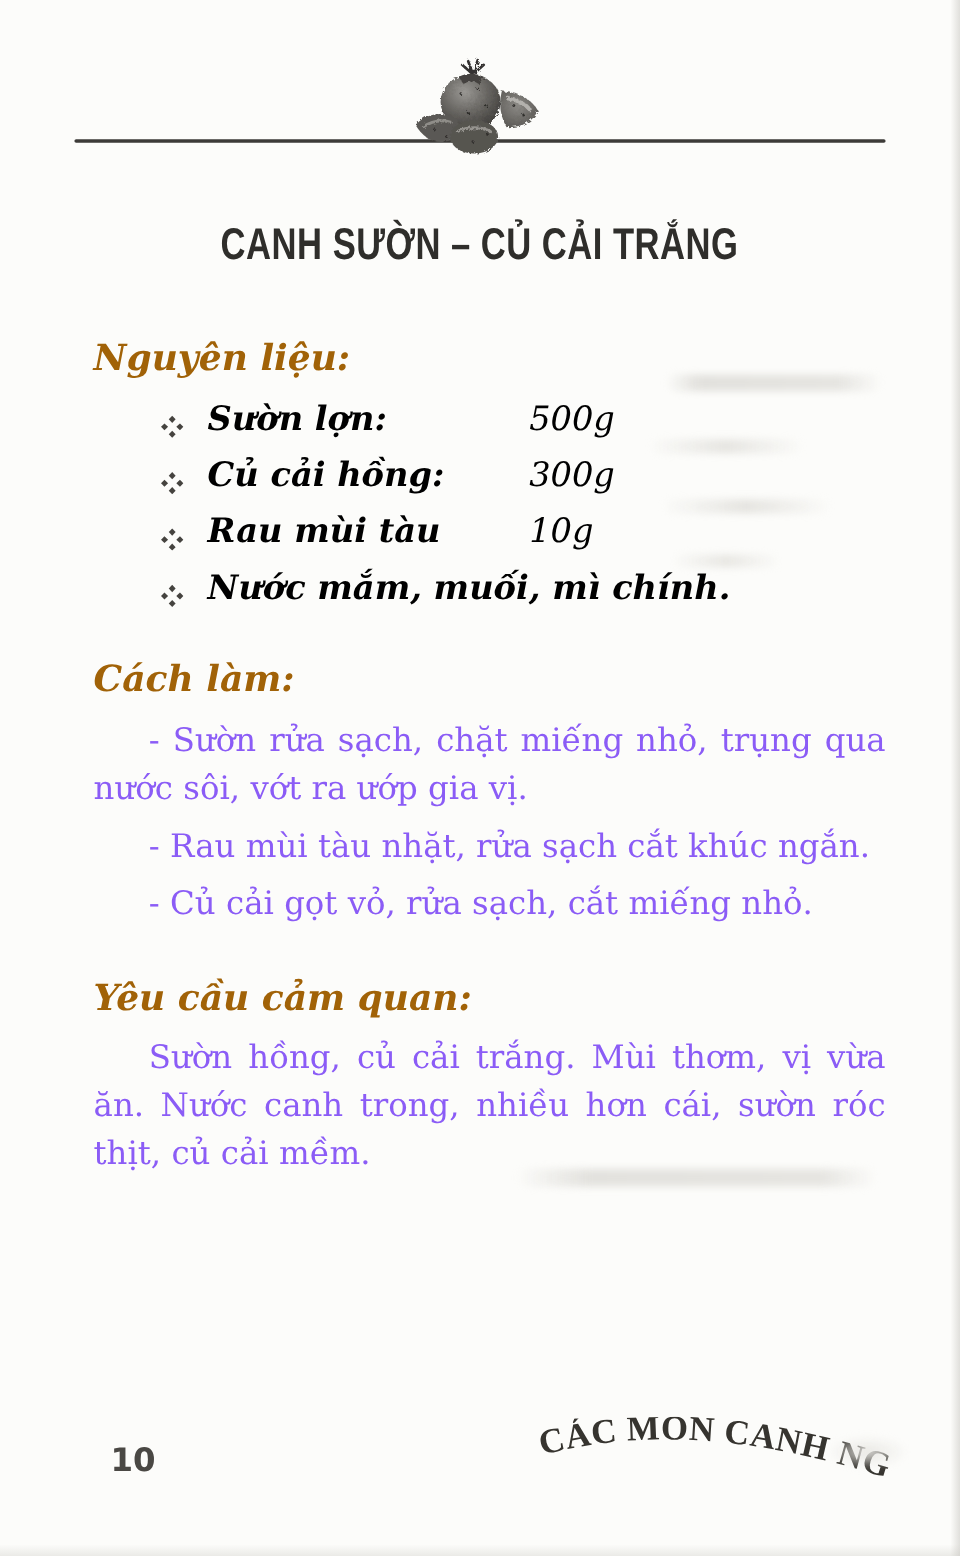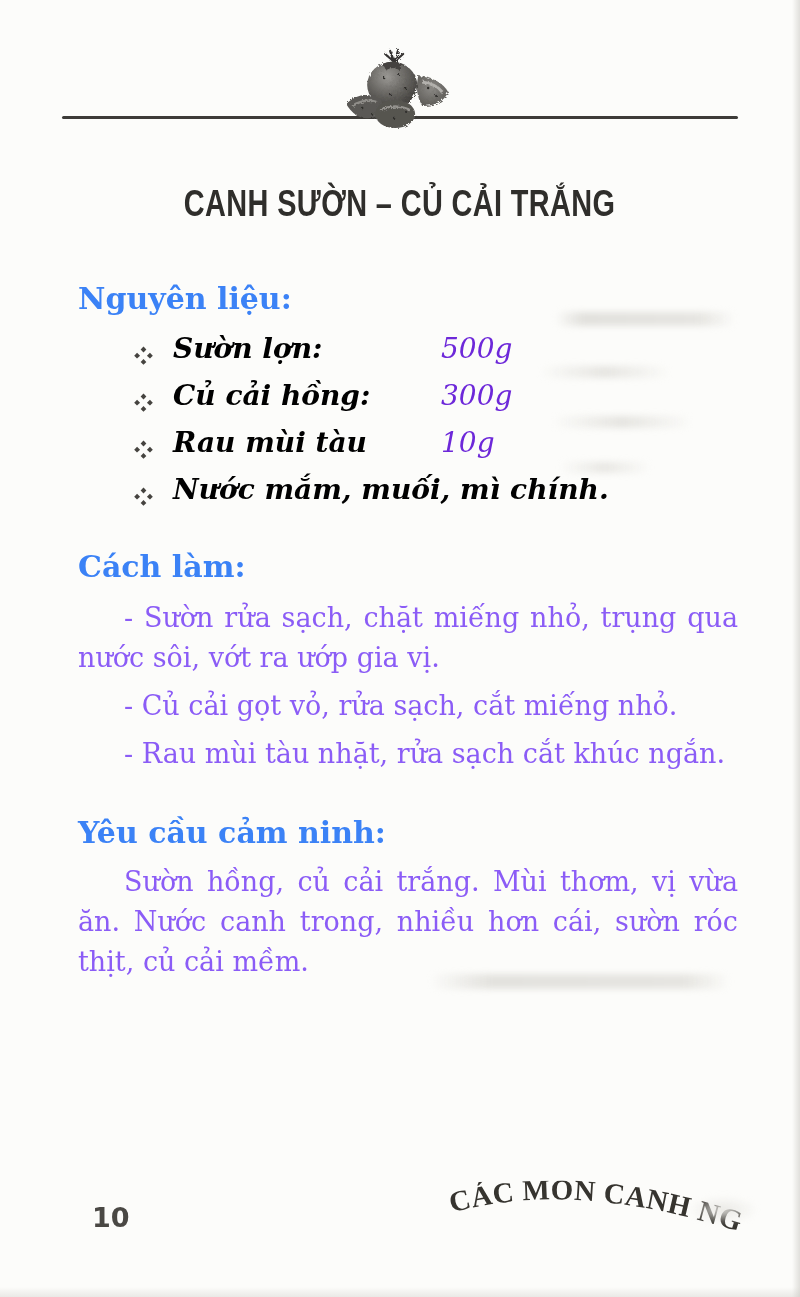--- a/index.html
+++ b/index.html
@@ -50,31 +50,32 @@
     transform-origin: center;
     color: #2f2e2b;
     white-space: nowrap;
   }
 
   
   .content { position: absolute; top: 282px; left: 78px; width: 660px; }
 
   .sec-heading {
     font-family: "DejaVu Serif", serif;
+    font-style: italic;
     font-weight: 700;
     font-size: 30px;
     line-height: 34px;
-    color: #3b82f6;
+    color: #a16207;
   }
 
   .ing-list { margin: 16px 0 0 56px; }
   .ing-row { display: flex; align-items: baseline; height: 47px; }
   .bullet { width: 19px; flex: 0 0 19px; margin-right: 20px; align-self: center; line-height: 0; }
   .ing-name  { font-style: italic; font-size: 28px; width: 268px; color: #000000; font-weight: bold; }
-  .ing-amount{ font-style: italic; font-size: 28px; color: #6d28d9; }
+  .ing-amount{ font-style: italic; font-size: 28px; color: #000000; }
 
   .method-heading { margin-top: 30px; }
 
   .step, .body-par {
     font-size: 27px;
     line-height: 40px;
     text-align: justify;
     text-indent: 46px;
     color: #8b5cf6;
     margin-top: 8px;
@@ -239,24 +240,24 @@
             </svg>
         </span>
         <span class="ing-name" style="width:auto;">Nước mắm, muối, mì chính.</span>
         <span class="ing-amount"></span>
       </div>
     </div>
 
     <div class="sec-heading method-heading">Cách làm:</div>
 
     <p class="step">- Sườn rửa sạch, chặt miếng nhỏ, trụng qua nước sôi, vớt ra ướp gia vị.</p>
+    <p class="step">- Rau mùi tàu nhặt, rửa sạch cắt khúc ngắn.</p>
     <p class="step">- Củ cải gọt vỏ, rửa sạch, cắt miếng nhỏ.</p>
-    <p class="step">- Rau mùi tàu nhặt, rửa sạch cắt khúc ngắn.</p>
-
-    <div class="sec-heading sensory-heading">Yêu cầu cảm ninh:</div>
+
+    <div class="sec-heading sensory-heading">Yêu cầu cảm quan:</div>
     <p class="body-par sensory-par">Sườn hồng, củ cải trắng. Mùi thơm, vị vừa ăn. Nước canh trong, nhiều hơn cái, sườn róc thịt, củ cải mềm.</p>
   </div>
 
   <div class="page-number">10</div>
 
   <div class="brand-logo">
     <svg viewBox="0 0 300 78" width="300" height="78" aria-hidden="true">
       <defs>
         <path id="brandArc" d="M 4 30 Q 130 -2 296 56" fill="none"></path>
       </defs>

